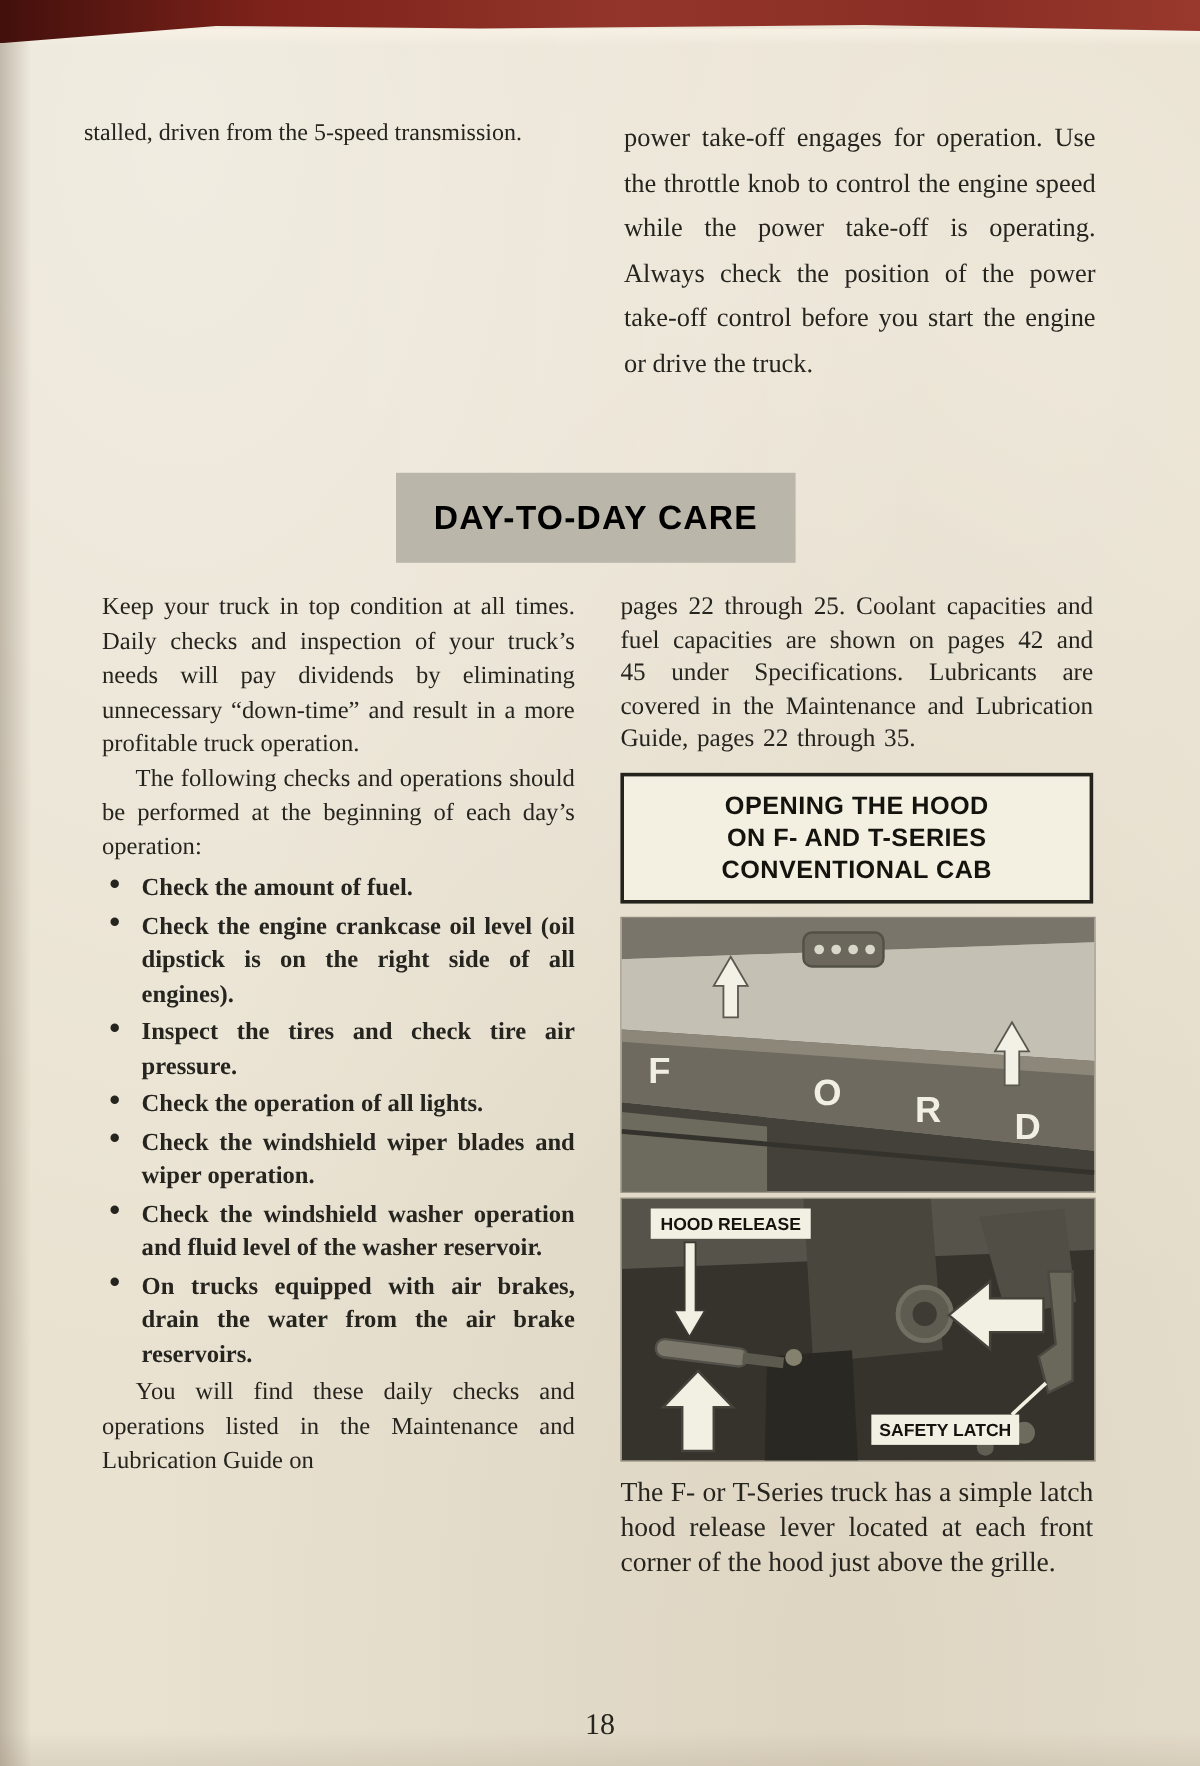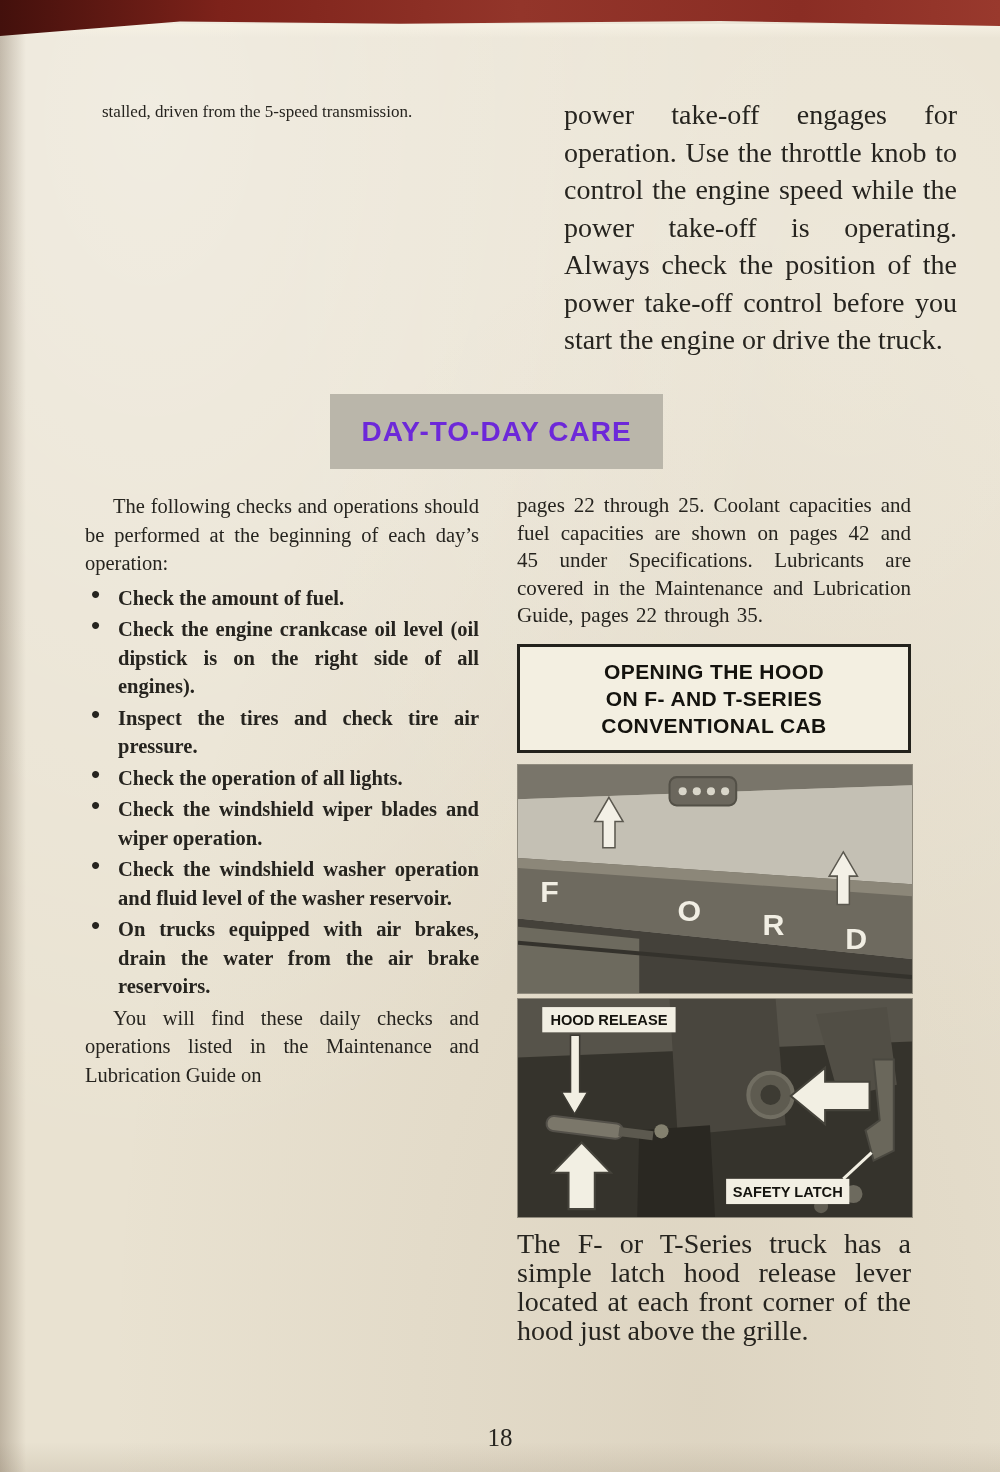--- a/index.html
+++ b/index.html
@@ -31,34 +31,34 @@
   }
   .scan-strip-light {
     position:absolute; top:24px; left:0; width:100%; height:14px; z-index:4;
     background:linear-gradient(180deg,#f6f1e4,rgba(246,241,228,0));
   }
 
   p { margin:0; }
   .indent { text-indent:28px; }
 
   .col-left-intro {
-    position:absolute; top:96px; left:102px; width:392px;
-    font-size:17px; line-height:31px; text-align:justify;
+    position:absolute; top:96px; left:70px; width:392px;
+    font-size:20px; line-height:31px; text-align:justify;
   }
   .col-right-intro {
     position:absolute; top:96px; left:520px; width:393px;
-    font-size:28px; line-height:37.5px; text-align:justify;margin-left:44px;
+    font-size:22px; line-height:37.5px; text-align:justify;
   }
 
   .section-header {
     position:absolute; top:394px; left:330px; width:333px; height:75px;
     background:#bab6aa;
     display:flex; align-items:center; justify-content:center;
     font-family:"Liberation Sans", sans-serif; font-weight:700;
-    font-size:28px; letter-spacing:1px; color:#6d28d9;
+    font-size:28px; letter-spacing:1px; color:#000000;
   }
 
   .col-left-care {
     position:absolute; top:492px; left:85px; width:394px;
     font-size:20.5px; line-height:28.5px; text-align:justify;
   }
   .col-right-care {
     position:absolute; top:492px; left:517px; width:394px;
   }
   .col-right-care .lead {
@@ -81,21 +81,21 @@
     padding:11px 2px; text-align:center;
     font-family:"Liberation Sans", sans-serif; font-weight:700;
     font-size:21px; line-height:27px; letter-spacing:0.4px; color:#14130e;
   }
   .hood-box div { white-space:nowrap; }
 
   .photo { position:relative; margin-top:11px; line-height:0; }
   .photo svg { display:block; width:100%; height:auto; border:1px solid #8f8a7d; }
   .photo + .photo { margin-top:4px;text-decoration:underline; }
 
-  .caption { margin-top:11px; font-size:28px; line-height:29px; text-align:justify; }
+  .caption { margin-top:11px; font-size:23px; line-height:29px; text-align:justify; }
 
   .page-number {
     position:absolute; top:1424px; left:0; width:100%; text-align:center;
     font-size:25px; font-weight:400; color:#26241f;
   }
 </style>
 </head>
 <body>
 
 <div class="page">
@@ -106,20 +106,21 @@
   <div class="col-left-intro">
     <p>stalled, driven from the 5-speed transmission.</p>
   </div>
   <div class="col-right-intro">
     <p>power take-off engages for operation. Use the throttle knob to control the engine speed while the power take-off is operating. Always check the position of the power take-off control before you start the engine or drive the truck.</p>
   </div>
 
   <div class="section-header">DAY-TO-DAY CARE</div>
 
   <div class="col-left-care">
+    <p>Keep your truck in top condition at all times. Daily checks and inspection of your truck’s needs will pay dividends by eliminating unnecessary “down-time” and result in a more profitable truck operation.</p>
     <p class="indent">The following checks and operations should be performed at the beginning of each day’s operation:</p>
     <ul class="checklist">
       <li>Check the amount of fuel.</li>
       <li>Check the engine crankcase oil level (oil dipstick is on the right side of all engines).</li>
       <li>Inspect the tires and check tire air pressure.</li>
       <li>Check the operation of all lights.</li>
       <li>Check the windshield wiper blades and wiper operation.</li>
       <li>Check the windshield washer operation and fluid level of the washer reservoir.</li>
       <li>On trucks equipped with air brakes, drain the water from the air brake reservoirs.</li>
     </ul>

